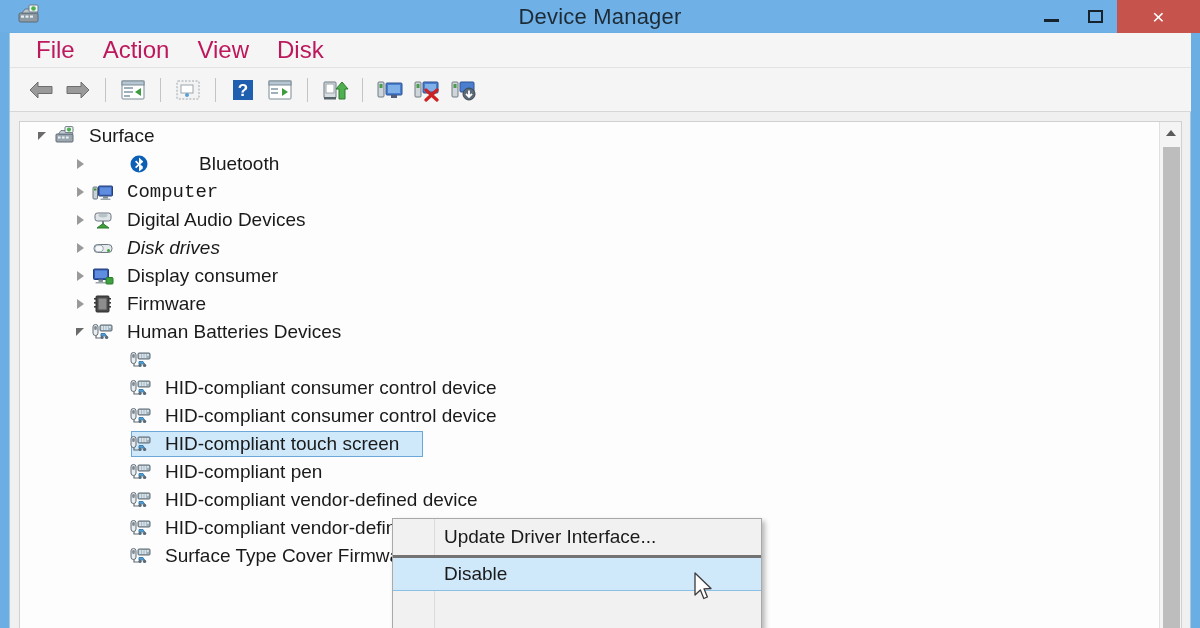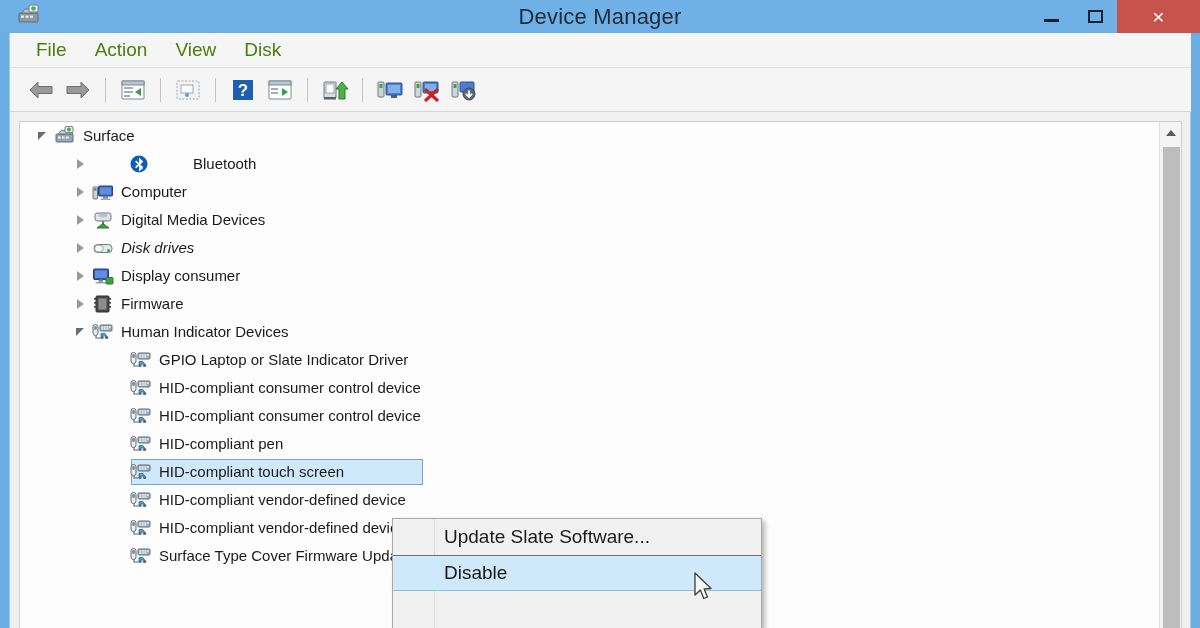--- a/index.html
+++ b/index.html
@@ -67,21 +67,21 @@
   
   #menubar {
     position: absolute; left: 0; top: 0;
     width: 1181px; height: 35px;
     background: #f5f5f5;
     border-bottom: 1px solid #e2e2e2;
     display: flex; align-items: center;
     padding-left: 12px;
   }
   .menu-item {
-    font-size: 19px; color: #4d7c0f;
+    font-size: 24px; color: #be185d;
     padding: 2px 14px; cursor: default;
   }
 
   
   #toolbar {
     position: absolute; left: 0; top: 35px;
     width: 1181px; height: 44px;
     background: #f5f5f5;
     border-bottom: 1px solid #d7d7d7;
     display: flex; align-items: center;
@@ -126,22 +126,23 @@
     width: 0; height: 0;
     border-top: 8px solid #6b6b6b;
     border-right: 8px solid transparent;
   }
   .ricon {
     width: 22px; height: 20px; flex: 0 0 22px;
     margin: 0 7px 0 4px;
     display: flex; align-items: center; justify-content: center;
   }
   .rlabel {
-    font-size: 15px; color: #1a1a1a;
+    font-size: 19px; color: #1a1a1a;
     line-height: 20px;
+    margin-left: 6px;
   }
   .row.selected .selbox {
     position: absolute; left: 54px; top: 1px;
     height: 26px;
     background: #cfe8fa;
     border: 1px solid #6ba7d8;
   }
   .row.selected .rlabel, .row.selected .ricon { position: relative; }
 
   
@@ -184,21 +185,21 @@
   .ctx-item {
     position: relative;
     height: 36px;
     display: flex; align-items: center;
     padding-left: 51px;
     font-size: 19px; color: #1a1a1a;
     cursor: default;
   }
   .ctx-item.hl {
     background: #cfe8fa;
-    border-top: 1px solid #737373;
+    border-top: 3px solid #737373;
     border-bottom: 1px solid #8bbfe4;
   }
 
   
   #cursor {
     position: absolute; left: 693px; top: 572px;
     width: 22px; height: 32px;
     pointer-events: none;
   }
 </style>
@@ -365,21 +366,21 @@
             </span>
             <span class="ricon">
               <svg width="22" height="20" viewBox="0 0 22 20">
                 <circle cx="11" cy="10" r="8.5" fill="#0b5fb5"></circle>
                 <path d="M11 3.6 L15 7.4 L11 10.8 L11 3.6 Z M11 10.8 L15 14.2 L11 17.4 L11 10.8 Z" fill="#ffffff"></path>
                 <path d="M7.6 7.2 L14.6 13.6 M7.6 13.6 L14.6 7.2" stroke="#ffffff" stroke-width="1.7"></path>
               </svg>
             </span>
             <span class="rlabel">Bluetooth</span>
           </div>
-          <div class="row" style="padding-left: 52px;">
+          <div class="row" style="padding-left: 52px; font-family: Liberation Mono, monospace;">
             <span class="twisty">
               <span class="tri-closed"></span>
             </span>
             <span class="ricon">
               <svg width="22" height="20" viewBox="0 0 22 20">
                 <rect x="1" y="5" width="4.5" height="12" rx="1" fill="#c9d2d8" stroke="#68747d"></rect>
                 <rect x="2" y="6.5" width="2.4" height="2" fill="#3a8f3a"></rect>
                 <rect x="6.5" y="4" width="14" height="10" rx="1" fill="#3c63b8" stroke="#26407d"></rect>
                 <rect x="8" y="5.4" width="11" height="7.2" fill="#5f8ee0"></rect>
                 <rect x="11" y="14" width="5" height="2.6" fill="#7d8a94"></rect>
@@ -393,21 +394,21 @@
               <span class="tri-closed"></span>
             </span>
             <span class="ricon">
               <svg width="22" height="20" viewBox="0 0 22 20">
                 <rect x="3" y="3" width="16" height="8" rx="2.4" fill="#dfe5e9" stroke="#6b7780"></rect>
                 <ellipse cx="11" cy="5.6" rx="4.6" ry="1.8" fill="#b7c1c8"></ellipse>
                 <rect x="10" y="11" width="2" height="3" fill="#75818a"></rect>
                 <path d="M5 18 L11 13.6 L17 18 Z" fill="#3fa03f" stroke="#2b7a2b"></path>
               </svg>
             </span>
-            <span class="rlabel">Digital Media Devices</span>
+            <span class="rlabel">Digital Audio Devices</span>
           </div>
           <div class="row" style="padding-left: 52px; font-style: italic;">
             <span class="twisty">
               <span class="tri-closed"></span>
             </span>
             <span class="ricon">
               <svg width="22" height="20" viewBox="0 0 22 20">
                 <rect x="2" y="6.5" width="18" height="8" rx="3.6" fill="#e4e9ec" stroke="#6d7980"></rect>
                 <ellipse cx="7" cy="10.5" rx="4.2" ry="3.4" fill="#f5f8fa" stroke="#99a4ac"></ellipse>
                 <circle cx="16.5" cy="12.4" r="1.5" fill="#3fa03f"></circle>
@@ -463,21 +464,21 @@
                 <rect x="17" y="4.2" width="1.8" height="1.5" fill="#eef3f6"></rect>
                 <rect x="9.2" y="6.3" width="1.8" height="1.5" fill="#eef3f6"></rect>
                 <rect x="11.8" y="6.3" width="1.8" height="1.5" fill="#eef3f6"></rect>
                 <rect x="14.4" y="6.3" width="1.8" height="1.5" fill="#eef3f6"></rect>
                 <path d="M9 11.5 L13 11.5 L14.5 14 L9 14 Z" fill="#5a9fd4" stroke="#3c7fae"></path>
                 <circle cx="10" cy="15.4" r="1.7" fill="#5a6b77"></circle>
                 <circle cx="14.6" cy="15.4" r="1.7" fill="#5a6b77"></circle>
                 <path d="M4 13.5 L4 16 L8.5 16" stroke="#5f6b74" stroke-width="1.2" fill="none"></path>
               </svg>
             </span>
-            <span class="rlabel">Human Indicator Devices</span>
+            <span class="rlabel">Human Batteries Devices</span>
           </div>
           <div class="row" style="padding-left: 90px;">
             <span class="twisty"></span>
             <span class="ricon">
               <svg width="22" height="20" viewBox="0 0 22 20">
                 <rect x="1" y="2.5" width="5" height="11" rx="2.4" fill="#e8edf0" stroke="#5f6b74"></rect>
                 <rect x="2.2" y="4" width="2.6" height="4" rx="1.2" fill="#7e8b94"></rect>
                 <rect x="8" y="3" width="12" height="6" rx="1" fill="#9fb3bf" stroke="#5f6b74"></rect>
                 <rect x="9.2" y="4.2" width="1.8" height="1.5" fill="#eef3f6"></rect>
                 <rect x="11.8" y="4.2" width="1.8" height="1.5" fill="#eef3f6"></rect>
@@ -485,21 +486,20 @@
                 <rect x="17" y="4.2" width="1.8" height="1.5" fill="#eef3f6"></rect>
                 <rect x="9.2" y="6.3" width="1.8" height="1.5" fill="#eef3f6"></rect>
                 <rect x="11.8" y="6.3" width="1.8" height="1.5" fill="#eef3f6"></rect>
                 <rect x="14.4" y="6.3" width="1.8" height="1.5" fill="#eef3f6"></rect>
                 <path d="M9 11.5 L13 11.5 L14.5 14 L9 14 Z" fill="#5a9fd4" stroke="#3c7fae"></path>
                 <circle cx="10" cy="15.4" r="1.7" fill="#5a6b77"></circle>
                 <circle cx="14.6" cy="15.4" r="1.7" fill="#5a6b77"></circle>
                 <path d="M4 13.5 L4 16 L8.5 16" stroke="#5f6b74" stroke-width="1.2" fill="none"></path>
               </svg>
             </span>
-            <span class="rlabel">GPIO Laptop or Slate Indicator Driver</span>
           </div>
           <div class="row" style="padding-left: 90px;">
             <span class="twisty"></span>
             <span class="ricon">
               <svg width="22" height="20" viewBox="0 0 22 20">
                 <rect x="1" y="2.5" width="5" height="11" rx="2.4" fill="#e8edf0" stroke="#5f6b74"></rect>
                 <rect x="2.2" y="4" width="2.6" height="4" rx="1.2" fill="#7e8b94"></rect>
                 <rect x="8" y="3" width="12" height="6" rx="1" fill="#9fb3bf" stroke="#5f6b74"></rect>
                 <rect x="9.2" y="4.2" width="1.8" height="1.5" fill="#eef3f6"></rect>
                 <rect x="11.8" y="4.2" width="1.8" height="1.5" fill="#eef3f6"></rect>
@@ -530,42 +530,20 @@
                 <rect x="9.2" y="6.3" width="1.8" height="1.5" fill="#eef3f6"></rect>
                 <rect x="11.8" y="6.3" width="1.8" height="1.5" fill="#eef3f6"></rect>
                 <rect x="14.4" y="6.3" width="1.8" height="1.5" fill="#eef3f6"></rect>
                 <path d="M9 11.5 L13 11.5 L14.5 14 L9 14 Z" fill="#5a9fd4" stroke="#3c7fae"></path>
                 <circle cx="10" cy="15.4" r="1.7" fill="#5a6b77"></circle>
                 <circle cx="14.6" cy="15.4" r="1.7" fill="#5a6b77"></circle>
                 <path d="M4 13.5 L4 16 L8.5 16" stroke="#5f6b74" stroke-width="1.2" fill="none"></path>
               </svg>
             </span>
             <span class="rlabel">HID-compliant consumer control device</span>
-          </div>
-          <div class="row" style="padding-left: 90px;">
-            <span class="twisty"></span>
-            <span class="ricon">
-              <svg width="22" height="20" viewBox="0 0 22 20">
-                <rect x="1" y="2.5" width="5" height="11" rx="2.4" fill="#e8edf0" stroke="#5f6b74"></rect>
-                <rect x="2.2" y="4" width="2.6" height="4" rx="1.2" fill="#7e8b94"></rect>
-                <rect x="8" y="3" width="12" height="6" rx="1" fill="#9fb3bf" stroke="#5f6b74"></rect>
-                <rect x="9.2" y="4.2" width="1.8" height="1.5" fill="#eef3f6"></rect>
-                <rect x="11.8" y="4.2" width="1.8" height="1.5" fill="#eef3f6"></rect>
-                <rect x="14.4" y="4.2" width="1.8" height="1.5" fill="#eef3f6"></rect>
-                <rect x="17" y="4.2" width="1.8" height="1.5" fill="#eef3f6"></rect>
-                <rect x="9.2" y="6.3" width="1.8" height="1.5" fill="#eef3f6"></rect>
-                <rect x="11.8" y="6.3" width="1.8" height="1.5" fill="#eef3f6"></rect>
-                <rect x="14.4" y="6.3" width="1.8" height="1.5" fill="#eef3f6"></rect>
-                <path d="M9 11.5 L13 11.5 L14.5 14 L9 14 Z" fill="#5a9fd4" stroke="#3c7fae"></path>
-                <circle cx="10" cy="15.4" r="1.7" fill="#5a6b77"></circle>
-                <circle cx="14.6" cy="15.4" r="1.7" fill="#5a6b77"></circle>
-                <path d="M4 13.5 L4 16 L8.5 16" stroke="#5f6b74" stroke-width="1.2" fill="none"></path>
-              </svg>
-            </span>
-            <span class="rlabel">HID-compliant pen</span>
           </div>
           <div class="row selected" style="padding-left: 90px;">
             <div class="selbox" style="left: 111px; width: 292px; background: rgb(207, 232, 250); border-color: rgb(107, 167, 216);"></div>
             <span class="twisty"></span>
             <span class="ricon">
               <svg width="22" height="20" viewBox="0 0 22 20">
                 <rect x="1" y="2.5" width="5" height="11" rx="2.4" fill="#e8edf0" stroke="#5f6b74"></rect>
                 <rect x="2.2" y="4" width="2.6" height="4" rx="1.2" fill="#7e8b94"></rect>
                 <rect x="8" y="3" width="12" height="6" rx="1" fill="#9fb3bf" stroke="#5f6b74"></rect>
                 <rect x="9.2" y="4.2" width="1.8" height="1.5" fill="#eef3f6"></rect>
@@ -575,20 +553,42 @@
                 <rect x="9.2" y="6.3" width="1.8" height="1.5" fill="#eef3f6"></rect>
                 <rect x="11.8" y="6.3" width="1.8" height="1.5" fill="#eef3f6"></rect>
                 <rect x="14.4" y="6.3" width="1.8" height="1.5" fill="#eef3f6"></rect>
                 <path d="M9 11.5 L13 11.5 L14.5 14 L9 14 Z" fill="#5a9fd4" stroke="#3c7fae"></path>
                 <circle cx="10" cy="15.4" r="1.7" fill="#5a6b77"></circle>
                 <circle cx="14.6" cy="15.4" r="1.7" fill="#5a6b77"></circle>
                 <path d="M4 13.5 L4 16 L8.5 16" stroke="#5f6b74" stroke-width="1.2" fill="none"></path>
               </svg>
             </span>
             <span class="rlabel">HID-compliant touch screen</span>
+          </div>
+          <div class="row" style="padding-left: 90px;">
+            <span class="twisty"></span>
+            <span class="ricon">
+              <svg width="22" height="20" viewBox="0 0 22 20">
+                <rect x="1" y="2.5" width="5" height="11" rx="2.4" fill="#e8edf0" stroke="#5f6b74"></rect>
+                <rect x="2.2" y="4" width="2.6" height="4" rx="1.2" fill="#7e8b94"></rect>
+                <rect x="8" y="3" width="12" height="6" rx="1" fill="#9fb3bf" stroke="#5f6b74"></rect>
+                <rect x="9.2" y="4.2" width="1.8" height="1.5" fill="#eef3f6"></rect>
+                <rect x="11.8" y="4.2" width="1.8" height="1.5" fill="#eef3f6"></rect>
+                <rect x="14.4" y="4.2" width="1.8" height="1.5" fill="#eef3f6"></rect>
+                <rect x="17" y="4.2" width="1.8" height="1.5" fill="#eef3f6"></rect>
+                <rect x="9.2" y="6.3" width="1.8" height="1.5" fill="#eef3f6"></rect>
+                <rect x="11.8" y="6.3" width="1.8" height="1.5" fill="#eef3f6"></rect>
+                <rect x="14.4" y="6.3" width="1.8" height="1.5" fill="#eef3f6"></rect>
+                <path d="M9 11.5 L13 11.5 L14.5 14 L9 14 Z" fill="#5a9fd4" stroke="#3c7fae"></path>
+                <circle cx="10" cy="15.4" r="1.7" fill="#5a6b77"></circle>
+                <circle cx="14.6" cy="15.4" r="1.7" fill="#5a6b77"></circle>
+                <path d="M4 13.5 L4 16 L8.5 16" stroke="#5f6b74" stroke-width="1.2" fill="none"></path>
+              </svg>
+            </span>
+            <span class="rlabel">HID-compliant pen</span>
           </div>
           <div class="row" style="padding-left: 90px;">
             <span class="twisty"></span>
             <span class="ricon">
               <svg width="22" height="20" viewBox="0 0 22 20">
                 <rect x="1" y="2.5" width="5" height="11" rx="2.4" fill="#e8edf0" stroke="#5f6b74"></rect>
                 <rect x="2.2" y="4" width="2.6" height="4" rx="1.2" fill="#7e8b94"></rect>
                 <rect x="8" y="3" width="12" height="6" rx="1" fill="#9fb3bf" stroke="#5f6b74"></rect>
                 <rect x="9.2" y="4.2" width="1.8" height="1.5" fill="#eef3f6"></rect>
                 <rect x="11.8" y="4.2" width="1.8" height="1.5" fill="#eef3f6"></rect>
@@ -656,21 +656,21 @@
           <div class="sb-arrow-up"></div>
         </div>
         <div id="sb-thumb"></div>
       </div>
     </div>
 
   </div>
 
   <div id="ctxmenu">
     <div id="ctx-gutter"></div>
-    <div class="ctx-item">Update Slate Software...</div>
+    <div class="ctx-item">Update Driver Interface...</div>
     <div class="ctx-item hl" style="background: rgb(207, 232, 250);">Disable</div>
   </div>
 
   <div id="cursor">
     <svg width="22" height="32" viewBox="0 0 22 32">
       <path d="M2 1 L2 23 L7.4 18 L10.8 26.5 L14.4 25 L11 16.8 L18 16.5 Z" fill="#ffffff" stroke="#3a3a3a" stroke-width="1.3" stroke-linejoin="round"></path>
     </svg>
   </div>
 
 </div>

